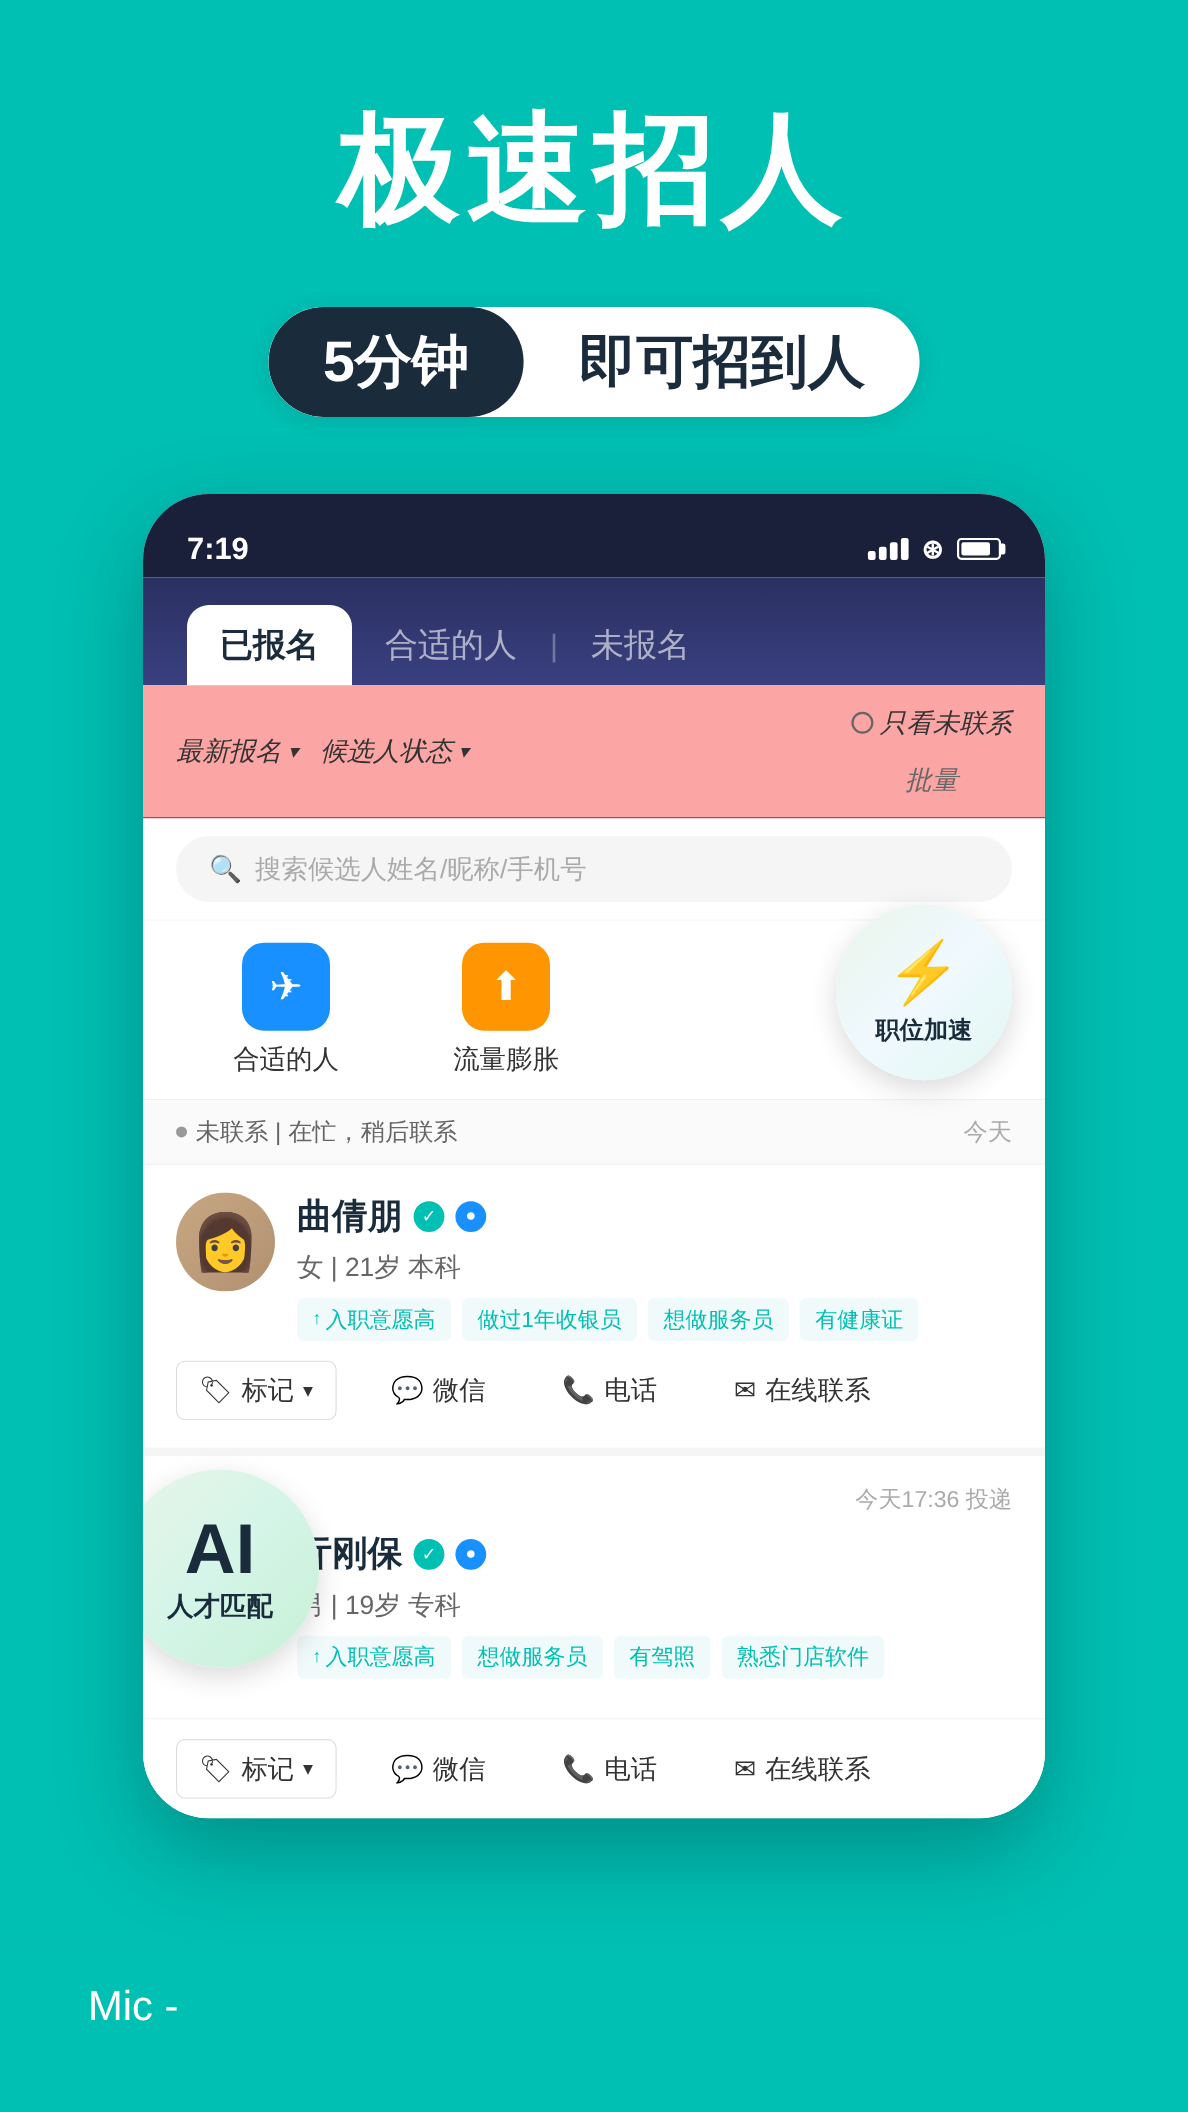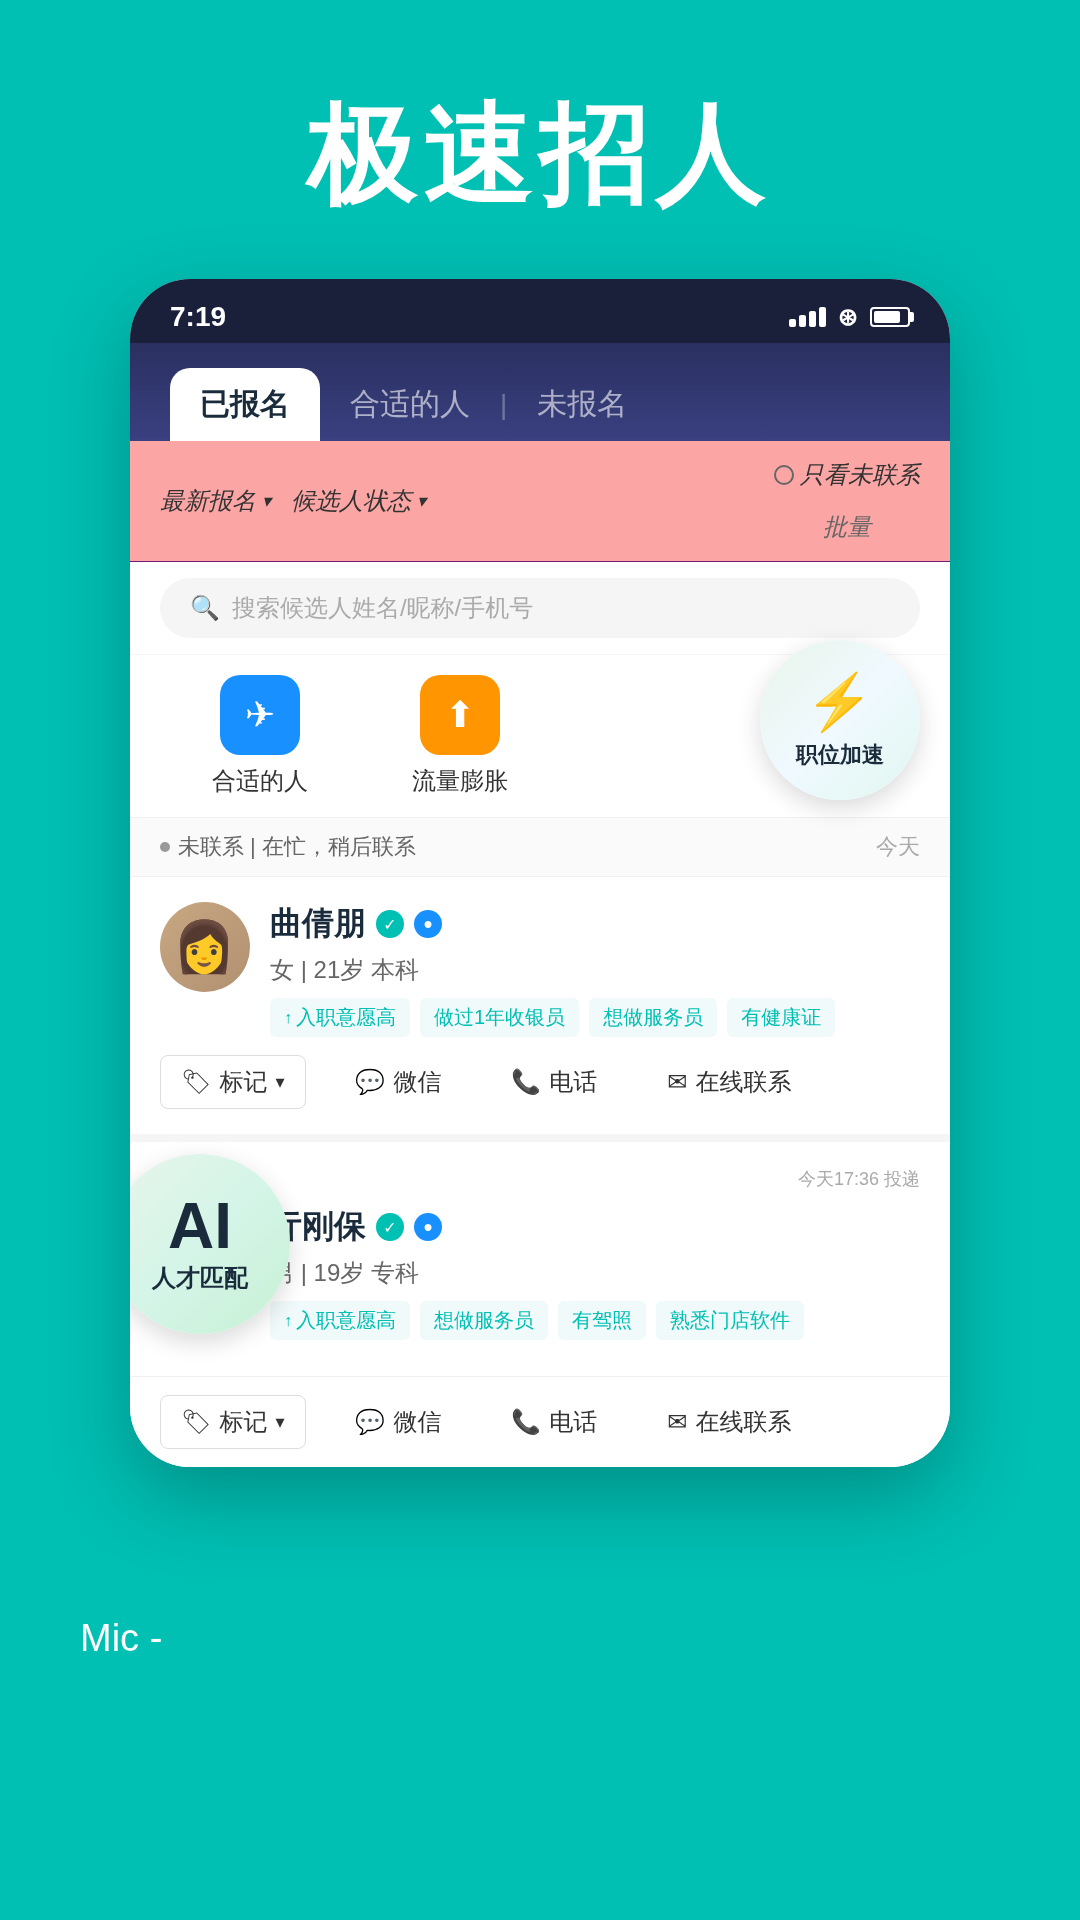--- a/index.html
+++ b/index.html
@@ -68,21 +68,21 @@
       box-shadow: 0 30px 80px rgba(0,0,0,0.25);
       position: relative;
     }
 
     
     .phone-status-bar {
       background: #1a1f3a;
       display: flex;
       justify-content: space-between;
       align-items: center;
-      padding: 22px 40px 10px;
+      padding: 34px 40px 10px;
       color: #fff;
       font-size: 28px;
       font-weight: 600;
     }
 
     .status-icons {
       display: flex;
       align-items: center;
       gap: 12px;
     }
@@ -461,21 +461,21 @@
     
     .candidate-card2 {
       background: #fff;
       padding: 25px 30px 20px;
       position: relative;
     }
 
     .timestamp {
       text-align: right;
       color: #aaa;
-      font-size: 18px;
+      font-size: 21px;
       margin-bottom: 14px;
     }
 
     
     .bottom-action-bar {
       background: #fff;
       display: flex;
       align-items: center;
       gap: 30px;
       padding: 18px 30px;
@@ -495,20 +495,24 @@
       color: #fff;
       font-size: 38px;
     }
   </style>
 </head>
 <body>
 
 <div class="hero">
   <h1 class="hero-title">极速招人</h1>
 
+  <div class="hero-badge">
+    <div class="hero-badge-left">5分钟</div>
+    <div class="hero-badge-right">即可招到人</div>
+  </div>
 
   <div class="phone-wrapper" style="position:relative;">
 
     <div class="phone-status-bar">
       <span>7:19</span>
       <div class="status-icons">
         <div class="signal-bars">
           <div class="signal-bar" style="height:8px;"></div>
           <div class="signal-bar" style="height:12px;"></div>
           <div class="signal-bar" style="height:16px;"></div>

